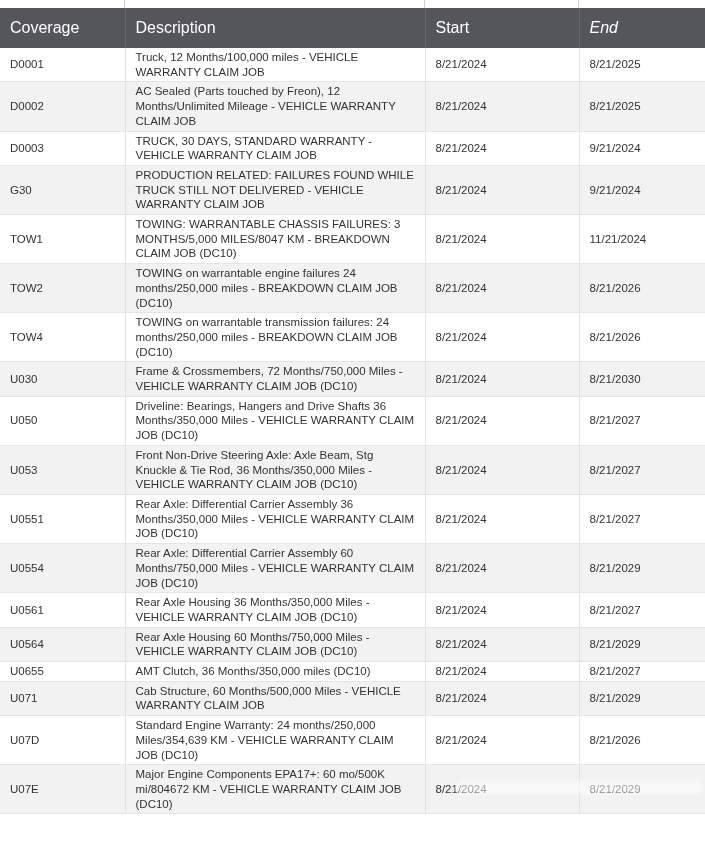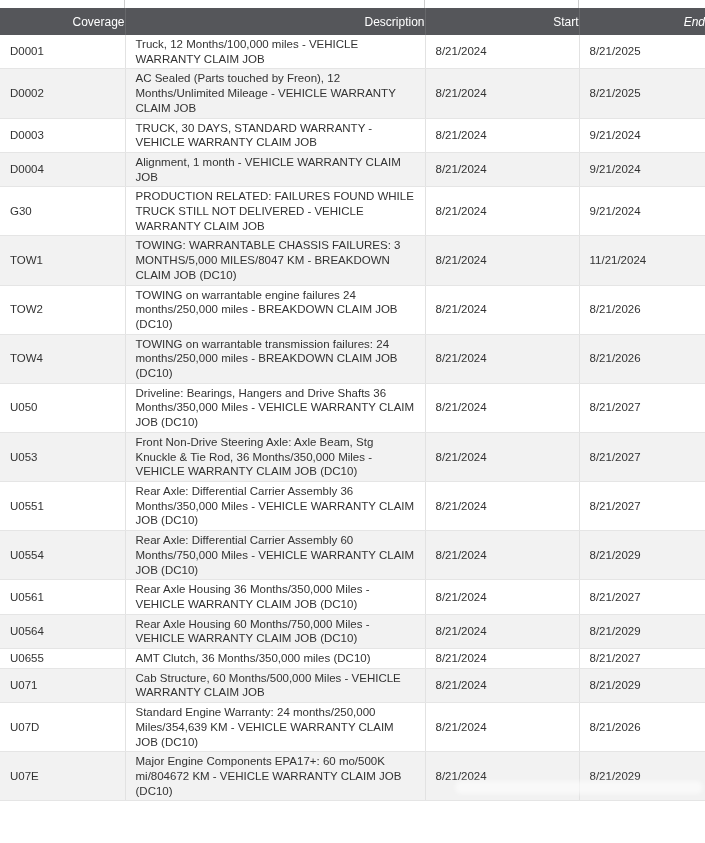--- a/index.html
+++ b/index.html
@@ -21,22 +21,22 @@
     position:relative;height:8px;background:#ffffff;width:705px;
   }
   .top-strip .vdiv{
     position:absolute;top:0;width:1px;height:8px;background:#cccccc;
   }
   table.coverage-table{
     width:705px;border-collapse:collapse;table-layout:fixed;
   }
   thead th{
     background:var(--header-bg);color:var(--header-text);
-    font-size:12px;font-weight:400;text-align:right;
-    height:27px;padding:0 0 0 10px;vertical-align:middle;
+    font-size:16px;font-weight:400;text-align:left;
+    height:40px;padding:0 0 0 10px;vertical-align:middle;
     border-right:1px solid rgba(255,255,255,0.10);
   }
   thead th:last-child{border-right:none;font-style:italic;}
   tbody td{
     font-size:11.5px;line-height:14.7px;vertical-align:middle;
     padding:2px 8px 2px 10px;
     border-bottom:1px solid var(--row-border);
     border-right:1px solid var(--col-border);
     word-wrap:break-word;
   }
@@ -86,26 +86,20 @@
         <td class="col-start">8/21/2024</td>
         <td class="col-end">8/21/2025</td>
       </tr>
       <tr>
         <td class="col-coverage">D0003</td>
         <td class="col-description">TRUCK, 30 DAYS, STANDARD WARRANTY - VEHICLE WARRANTY CLAIM JOB</td>
         <td class="col-start">8/21/2024</td>
         <td class="col-end">9/21/2024</td>
       </tr>
       <tr>
-        <td class="col-coverage">D0004</td>
-        <td class="col-description">Alignment, 1 month - VEHICLE WARRANTY CLAIM JOB</td>
-        <td class="col-start">8/21/2024</td>
-        <td class="col-end">9/21/2024</td>
-      </tr>
-      <tr>
         <td class="col-coverage">G30</td>
         <td class="col-description">PRODUCTION RELATED: FAILURES FOUND WHILE TRUCK STILL NOT DELIVERED - VEHICLE WARRANTY CLAIM JOB</td>
         <td class="col-start">8/21/2024</td>
         <td class="col-end">9/21/2024</td>
       </tr>
       <tr>
         <td class="col-coverage">TOW1</td>
         <td class="col-description">TOWING: WARRANTABLE CHASSIS FAILURES: 3 MONTHS/5,000 MILES/8047 KM - BREAKDOWN CLAIM JOB (DC10)</td>
         <td class="col-start">8/21/2024</td>
         <td class="col-end">11/21/2024</td>
@@ -114,20 +108,26 @@
         <td class="col-coverage">TOW2</td>
         <td class="col-description">TOWING on warrantable engine failures 24 months/250,000 miles - BREAKDOWN CLAIM JOB (DC10)</td>
         <td class="col-start">8/21/2024</td>
         <td class="col-end">8/21/2026</td>
       </tr>
       <tr>
         <td class="col-coverage">TOW4</td>
         <td class="col-description">TOWING on warrantable transmission failures: 24 months/250,000 miles - BREAKDOWN CLAIM JOB (DC10)</td>
         <td class="col-start">8/21/2024</td>
         <td class="col-end">8/21/2026</td>
+      </tr>
+      <tr>
+        <td class="col-coverage">U030</td>
+        <td class="col-description">Frame &amp; Crossmembers, 72 Months/750,000 Miles - VEHICLE WARRANTY CLAIM JOB (DC10)</td>
+        <td class="col-start">8/21/2024</td>
+        <td class="col-end">8/21/2030</td>
       </tr>
       <tr>
         <td class="col-coverage">U050</td>
         <td class="col-description">Driveline: Bearings, Hangers and Drive Shafts 36 Months/350,000 Miles - VEHICLE WARRANTY CLAIM JOB (DC10)</td>
         <td class="col-start">8/21/2024</td>
         <td class="col-end">8/21/2027</td>
       </tr>
       <tr>
         <td class="col-coverage">U053</td>
         <td class="col-description">Front Non-Drive Steering Axle: Axle Beam, Stg Knuckle &amp; Tie Rod, 36 Months/350,000 Miles - VEHICLE WARRANTY CLAIM JOB (DC10)</td>

